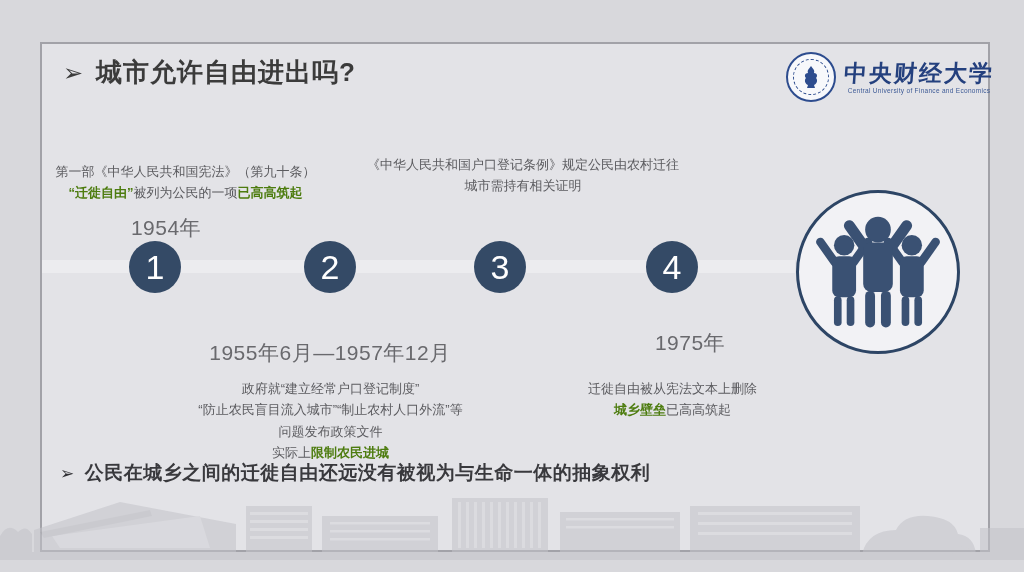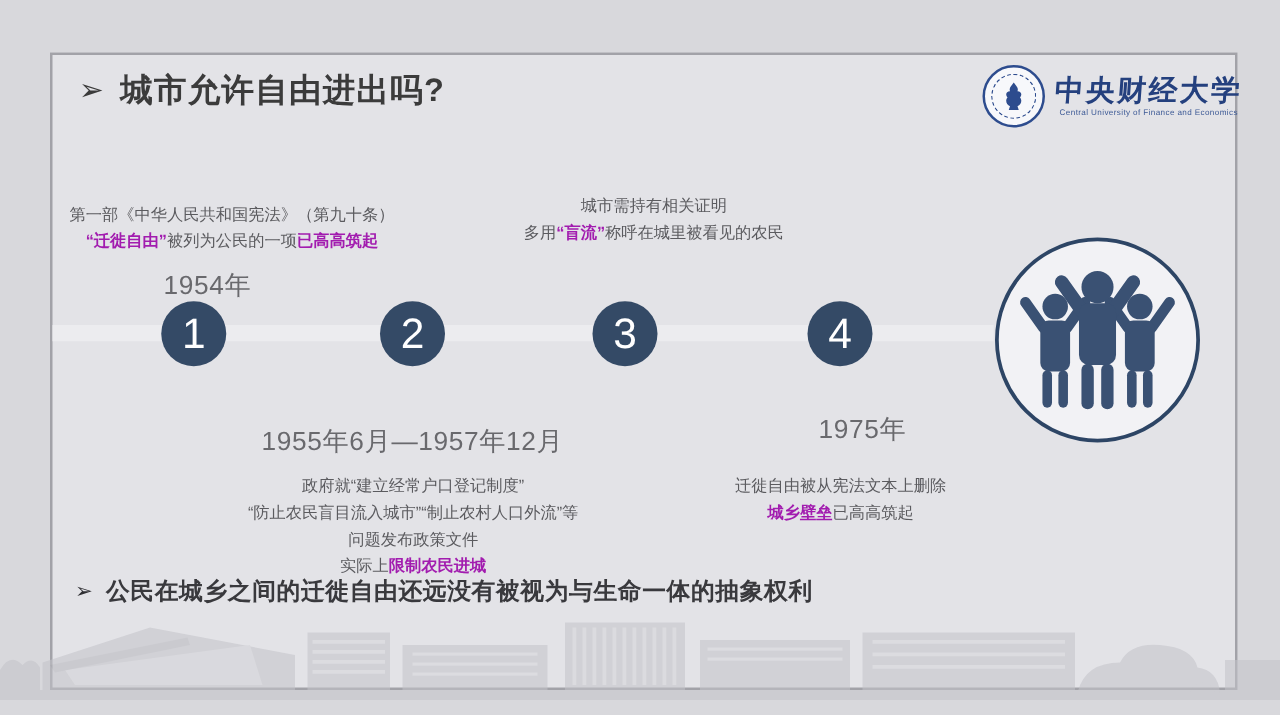--- a/index.html
+++ b/index.html
@@ -67,21 +67,21 @@
   }
   .y1{left:96px;top:196px;width:140px}
   .y2{left:205px;top:321px;width:250px}
   .y3{left:435px;top:196px;width:140px}
   .y4{left:620px;top:311px;width:140px}
 
   .desc{
     position:absolute;z-index:4;text-align:center;
     font-size:13px;line-height:1.64;color:#5b5b5f;margin-top:29px;
   }
-  .desc b{color:#a21caf;}
+  .desc b{color:#4d7c0f;}
   .d1{left:28px;top:132px;width:315px}
   .d2{left:168px;top:349px;width:325px}
   .d3{left:338px;top:125px;width:370px}
   .d4{left:540px;top:349px;width:265px}
 
   
   .people-circle{
     position:absolute;left:796px;top:190px;width:164px;height:164px;
     border-radius:50%;background:#f2f2f5;border:3px solid #2d4565;
     box-sizing:border-box;z-index:3;
@@ -140,22 +140,22 @@
       <div><span>第一部《中华人民共和国宪法》（第九十条）</span></div>
       <div><b>“迁徙自由”</b><span>被列为公民的一项</span><b>已高高筑起</b></div>
     </div>
   <div class="desc d2">
       <div><span>政府就“建立经常户口登记制度”</span></div>
       <div><span>“防止农民盲目流入城市”“制止农村人口外流”等</span></div>
       <div><span>问题发布政策文件</span></div>
       <div><span>实际上</span><b>限制农民进城</b></div>
     </div>
   <div class="desc d3">
+      <div><span>《中华人民共和国户口登记条例》规定公民由农村迁往</span></div>
       <div><span>城市需持有相关证明</span></div>
-      <div><span>多用</span><b>“盲流”</b><span>称呼在城里被看见的农民</span></div>
     </div>
   <div class="desc d4">
       <div><span>迁徙自由被从宪法文本上删除</span></div>
       <div><b>城乡壁垒</b><span>已高高筑起</span></div>
     </div>
 
   <div class="people-circle">
     <svg width="150" height="150" viewBox="0 0 164 164">
       <g fill="#3a5173" stroke="#3a5173">
 

